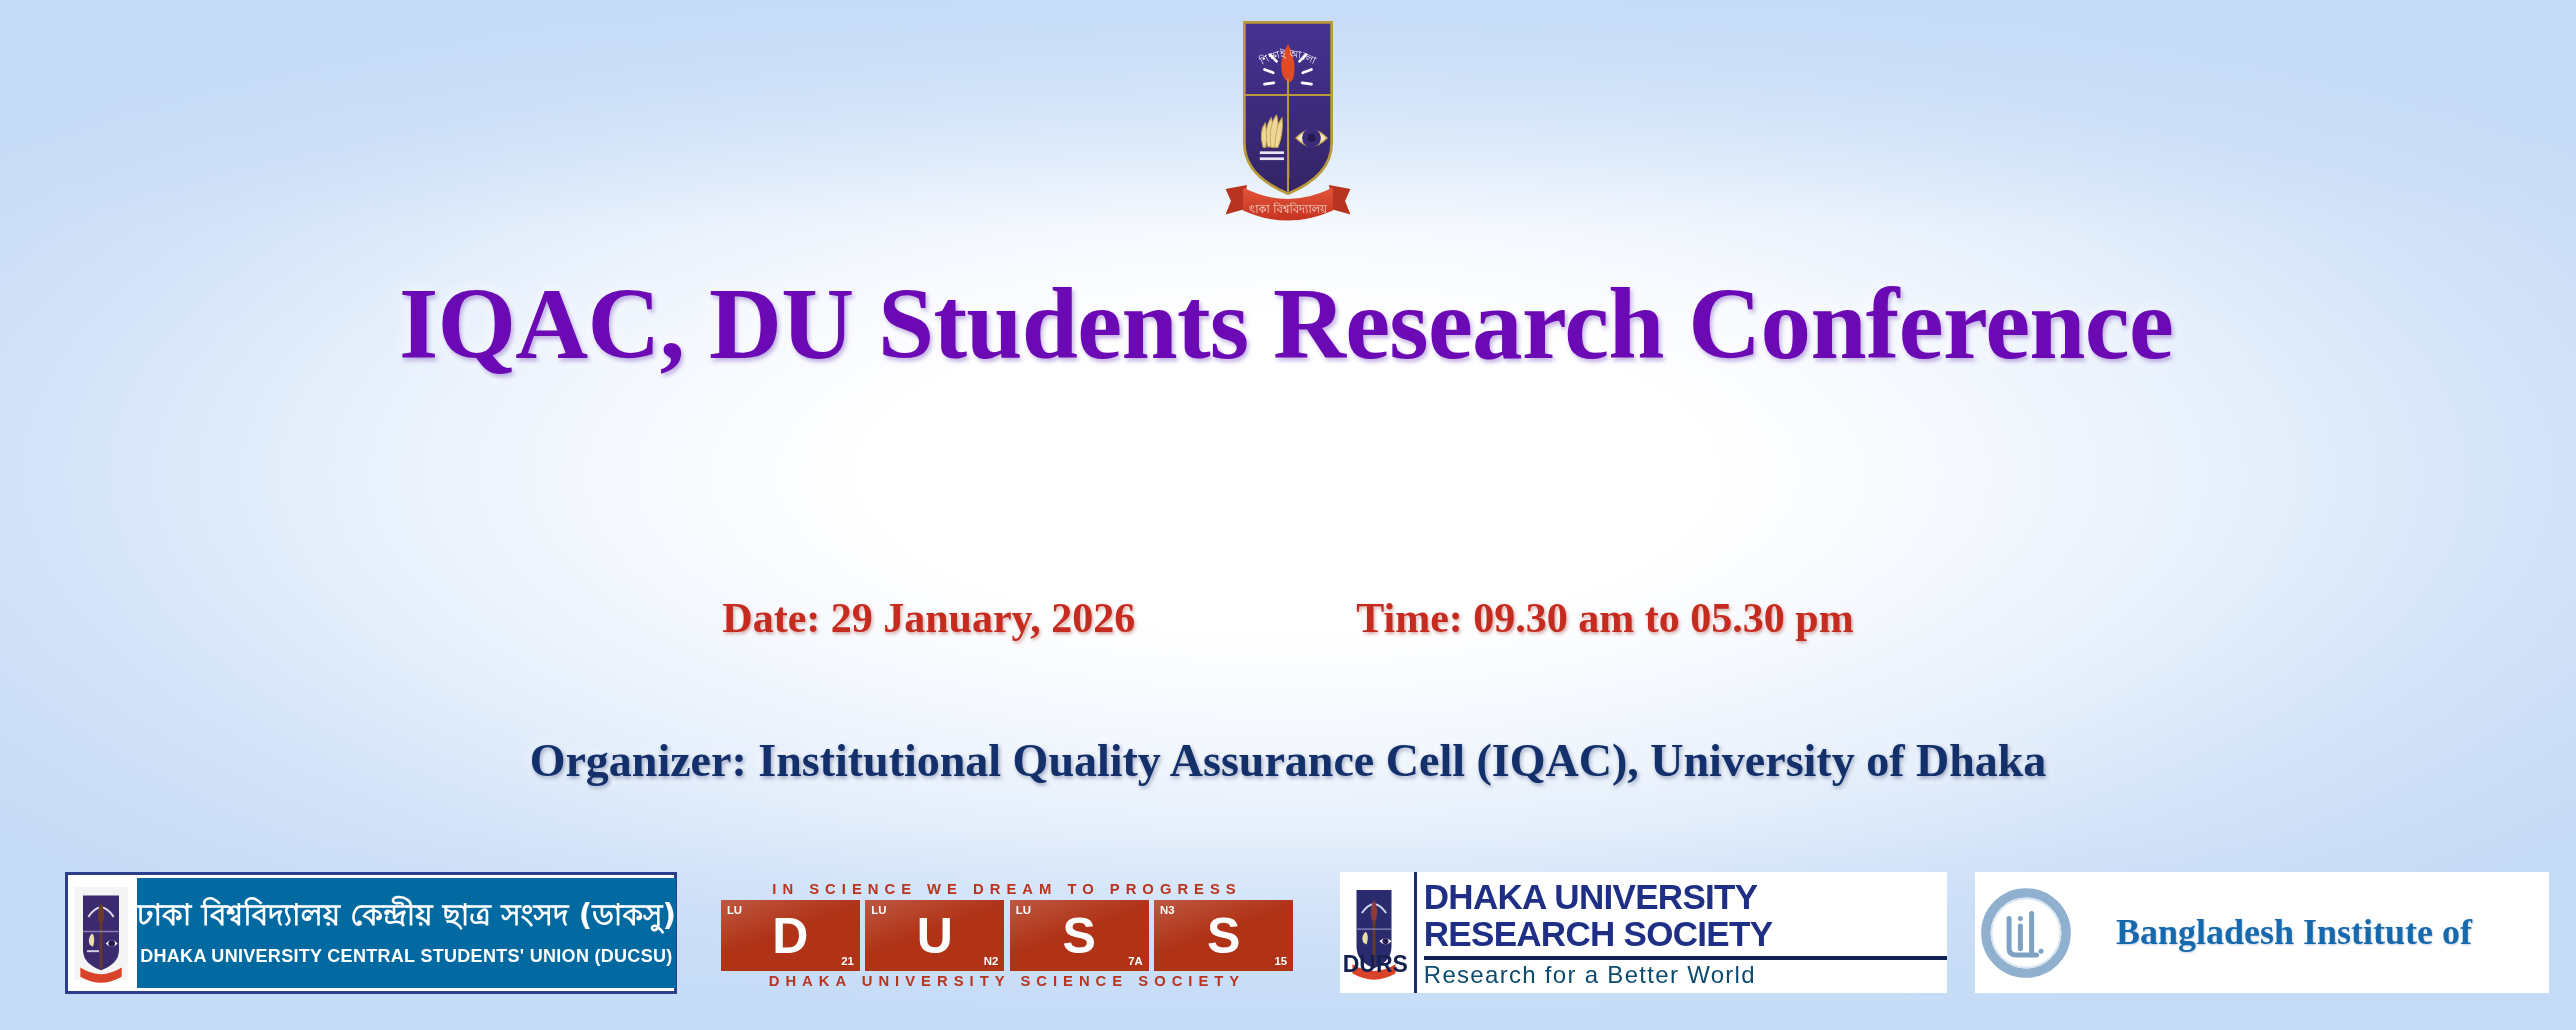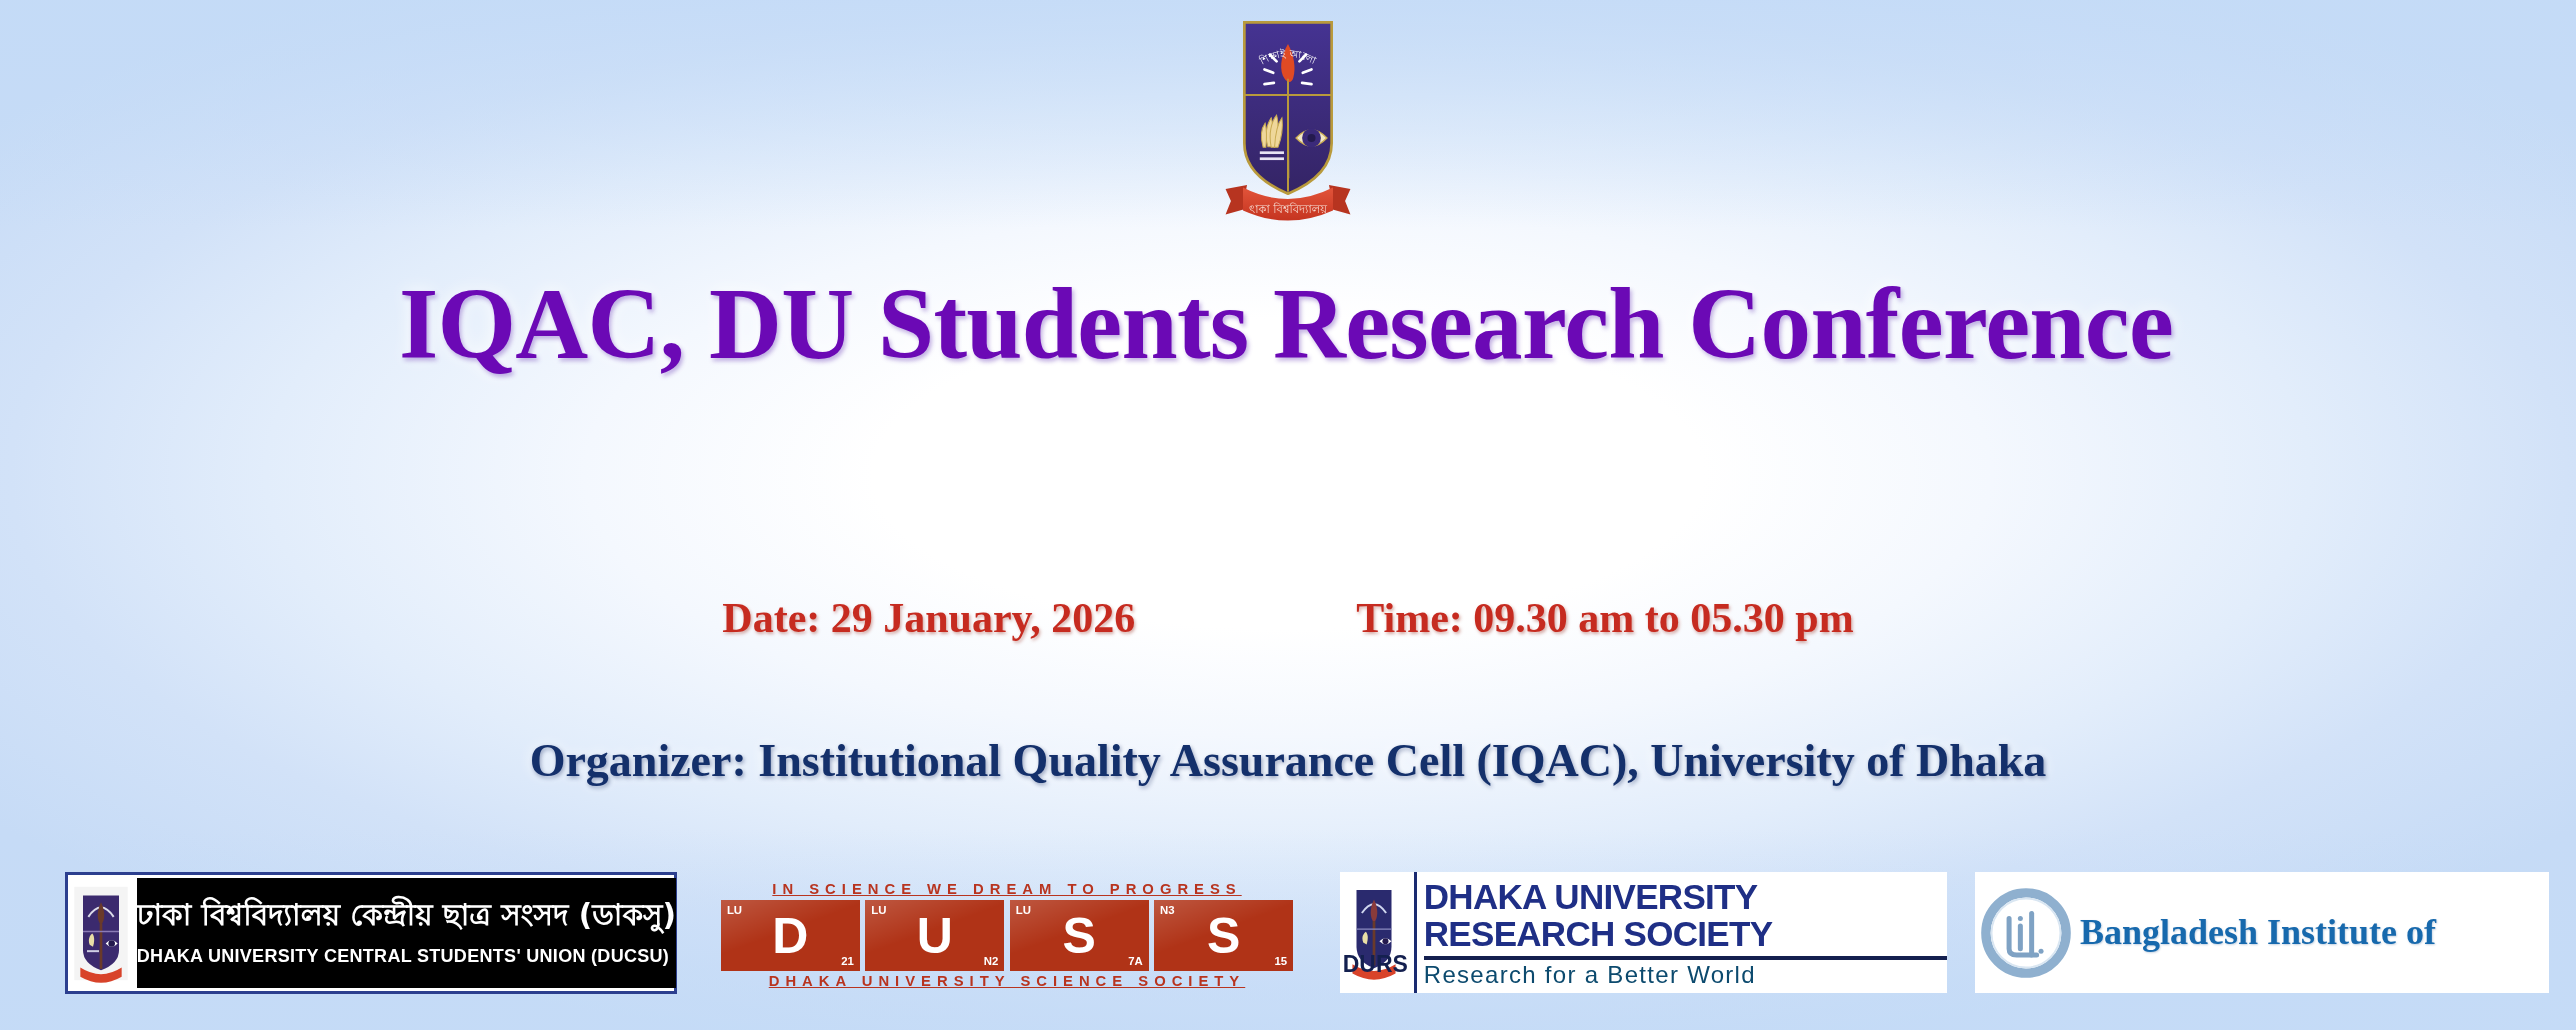--- a/index.html
+++ b/index.html
@@ -67,32 +67,32 @@
     position:absolute; left:0; right:0; top:872px; height:127px;
     display:flex; align-items:center; z-index:6;
   }
   .logo-slot{ position:absolute; top:0; height:127px; }
 
   
   .ducsu{ left:65px; width:612px; height:122px;
     background:#ffffff; border:3.4px solid #2c3f8f; padding:3.4px;
     display:flex; align-items:stretch; }
   .ducsu-crest{ width:81px; display:flex; align-items:center; justify-content:center; }
-  .ducsu-panel{ flex:1; background:#000000; margin-left:5.4px;
-    display:flex; flex-direction:column; align-items:flex-start; justify-content:center; gap:17px; }
+  .ducsu-panel{ flex:1; background:#0369a1; margin-left:5.4px;
+    display:flex; flex-direction:column; align-items:center; justify-content:center; gap:17px; }
   .ducsu-bn{ color:#fff; font-size:29.5px; font-weight:700; line-height:1;
     font-family:"DejaVu Sans", sans-serif; white-space:nowrap; }
   .ducsu-en{ color:#fff; font-size:18px; font-weight:700; line-height:1;
     font-family:"Liberation Sans", sans-serif; letter-spacing:0.3px; white-space:nowrap; }
 
   
   .duss{ left:712px; width:590px; height:127px;
     display:flex; flex-direction:column; justify-content:center; align-items:center; gap:3.4px; }
   .duss-top,.duss-bot{ color:#b8341f; font-family:"Liberation Sans", sans-serif;
-    font-size:14.8px; font-weight:700; letter-spacing:6px; white-space:nowrap; line-height:1;text-decoration:underline; }
+    font-size:14.8px; font-weight:700; letter-spacing:6px; white-space:nowrap; line-height:1; }
   .duss-tiles{ display:flex; gap:5.4px; }
   .duss-tile{ width:139px; height:71px; background:#b03317; position:relative;
     display:flex; align-items:center; justify-content:center;
     background-image:linear-gradient(160deg, rgba(255,255,255,.18) 0%, rgba(255,255,255,0) 45%); }
   .duss-tile .letter{ color:#fff; font-family:"Liberation Sans", sans-serif;
     font-size:50px; font-weight:700; line-height:1; }
   .duss-tile .tl{ position:absolute; left:6px; top:4px; color:#fff;
     font-family:"Liberation Sans", sans-serif; font-size:11.4px; font-weight:700; }
   .duss-tile .br{ position:absolute; right:6px; bottom:4px; color:#fff;
     font-family:"Liberation Sans", sans-serif; font-size:11.4px; font-weight:700; }
@@ -109,21 +109,21 @@
   .durs-tag{ color:#0c4a6e; font-family:"Liberation Sans", sans-serif;
     font-size:24px; font-weight:400; letter-spacing:1.3px; white-space:nowrap; line-height:1; }
   .durs-abbr{ position:absolute; left:2.7px; bottom:14.8px; color:#14204f;
     font-family:"Liberation Sans", sans-serif; font-size:23px; font-weight:700; }
 
   
   .biit{ left:1975px; width:574px; height:121px; background:#ffffff;
     display:flex; align-items:center; }
   .biit-mark{ width:101px; display:flex; align-items:center; justify-content:center; }
   .biit-text{ flex:1; display:flex; flex-direction:column; justify-content:center;
-    padding-left:4px; }
+    padding-left:4px;margin-left:36px; }
   .biit-l1,.biit-l2{ color:#1769ad; font-family:"Liberation Serif", serif;
     font-size:36px; font-weight:700; line-height:1.12; white-space:nowrap;
     text-shadow:0.7px 1.3px 2px rgba(20,70,130,.25); }
 </style>
 </head>
 <body>
 
 <div class="banner">
 
   <div class="crest-wrap">

